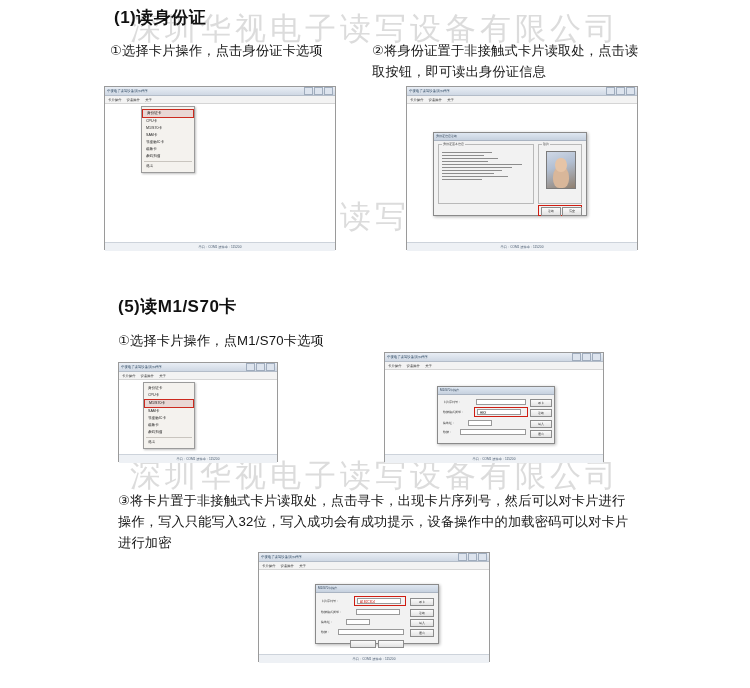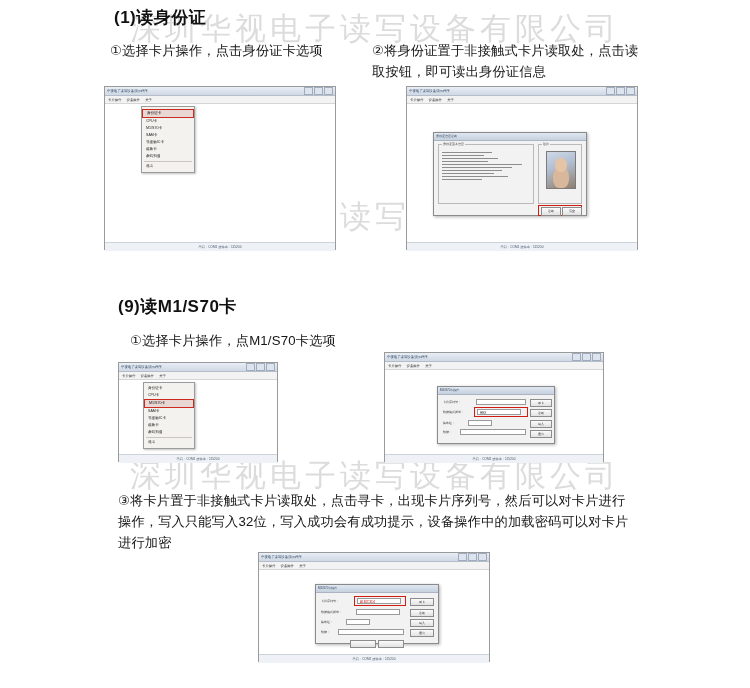--- a/index.html
+++ b/index.html
@@ -43,21 +43,21 @@
 
   .step-text{
     position:absolute;
     font-size:13.2px;
     line-height:21px;
     color:#161616;
     letter-spacing:0.2px;
   }
   .s1a{left:110px;top:40px;width:240px;}
   .s1b{left:372px;top:40px;width:270px;}
-  .s2a{left:118px;top:330px;width:230px;text-align:center;}
+  .s2a{left:118px;top:330px;width:230px;}
   .s2b{left:385px;top:330px;width:290px;}
   .s2c{left:118px;top:490px;width:515px;}
 
   
   .shot{
     position:absolute;
     background:#fdfdfd;
     border:1px solid #9a9a9a;
     box-sizing:border-box;
   }
@@ -215,21 +215,21 @@
           <div class="redbox2" style="left:104px;top:64px;width:44px;height:11px;"></div>
           <div class="btn" style="left:107px;top:66px;width:18px;height:7px;line-height:7px;">读取</div>
           <div class="btn" style="left:128px;top:66px;width:18px;height:7px;line-height:7px;">清空</div>
         </div>
       </div>
 
       <div class="statusbar">串口：COM1  波特率：115200</div>
     </div>
   </div>
 
-  <div class="sec-title sec2-title">(9)读M1/S70卡</div>
+  <div class="sec-title sec2-title">(5)读M1/S70卡</div>
   <div class="step-text s2a">①选择卡片操作，点M1/S70卡选项</div>
   <div class="step-text s2c">③将卡片置于非接触式卡片读取处，点击寻卡，出现卡片序列号，然后可以对卡片进行操作，写入只能写入32位，写入成功会有成功提示，设备操作中的加载密码可以对卡片进行加密</div>
 
   <div class="shot" style="left:118px;top:362px;width:160px;height:100px;">
     <div class="tbar">
       <div class="ttl">华视电子读写设备演示程序</div>
       <div class="wbtns">
           <i></i>
           <i></i>
           <i></i>

